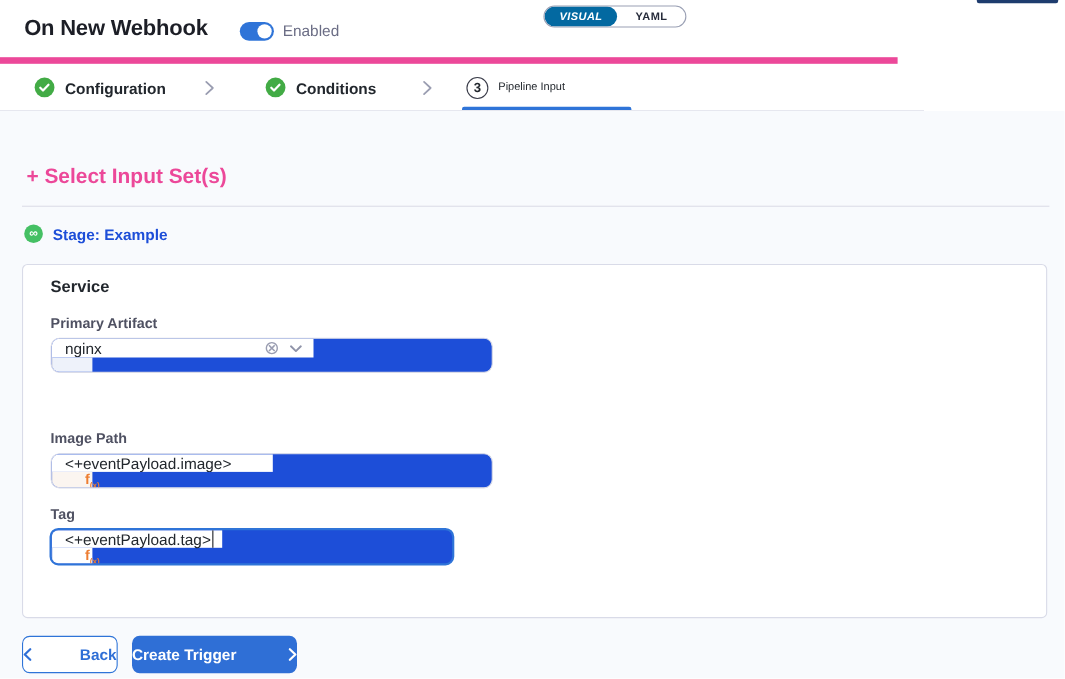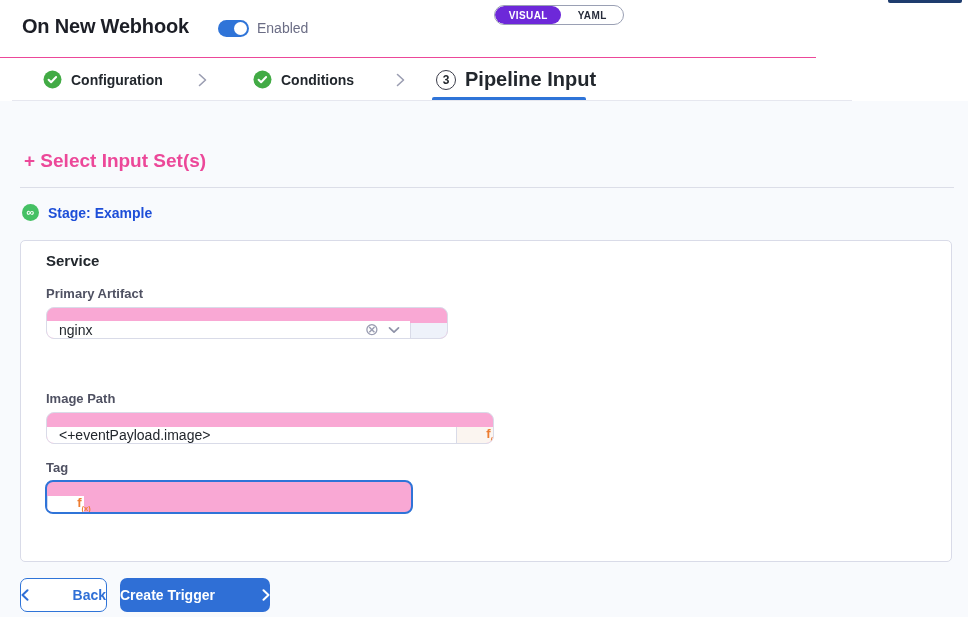--- a/index.html
+++ b/index.html
@@ -1,52 +1,52 @@
 <!DOCTYPE html>
 <html><head>
 <meta charset="utf-8">
 <style>
   * { box-sizing: border-box; margin: 0; padding: 0; }
   html,body { width: 968px; height: 617px; }
   body { font-family: "Liberation Sans", sans-serif; background: #fff; }
   .stage { position: relative; width: 968px; height: 617px; background: #fff; overflow: hidden; }
 
   
-  .header { position: absolute; left: 0; top: 0; width: 816px; height: 58px; background: #fff; border-bottom: 1px solid #ec4899; }
+  .header { position: absolute; left: 0; top: 0; width: 816px; height: 58px; background: #fff; border-bottom: 6px solid #ec4899; }
   .page-title { position: absolute; left: 22px; top: 15px; font-size: 20px; font-weight: 700; color: #1c1e26; letter-spacing: -0.2px; }
   .toggle { position: absolute; left: 218px; top: 20px; width: 31px; height: 17px; border-radius: 9px; background: #2f74d8; cursor: pointer; }
   .toggle .knob { position: absolute; right: 2px; top: 2px; width: 13px; height: 13px; border-radius: 50%; background: #fff; }
   .enabled-label { position: absolute; left: 257px; top: 20px; font-size: 14px; color: #6b6d85; }
   .mode-pill { position: absolute; left: 494px; top: 5px; width: 130px; height: 20px; border: 1px solid #9aa0b4; border-radius: 11px; background: #fff; display: flex; overflow: hidden; }
   .mode-seg { flex: 1; display: flex; align-items: center; justify-content: center; font-size: 10px; font-weight: 700; letter-spacing: 0.4px; color: #262b3a; cursor: pointer; }
-  .mode-seg.active { background: #6d28d9; color: #fff; border-radius: 11px; flex: 1.08; }
+  .mode-seg.active { background: #0369a1; color: #fff; border-radius: 11px; flex: 1.08; font-style: italic; }
   .top-sliver { position: absolute; left: 888px; top: 0; width: 74px; height: 3px; background: #1e3c6e; border-radius: 0 0 2px 2px; }
 
   
-  .tabbar { position: absolute; left: 12px; top: 59px; width: 840px; height: 42px; background: #fff; border-bottom: 1px solid #e6e7ef; }
+  .tabbar { position: absolute; left: 0; top: 59px; width: 840px; height: 42px; background: #fff; border-bottom: 1px solid #e6e7ef; }
   .step { position: absolute; top: 0; height: 41px; display: flex; align-items: center; gap: 9px; cursor: pointer; }
   .step-label { font-size: 14px; font-weight: 600; color: #22272d; }
-  .step-label.bold { font-weight: 700; font-size: 20px; }
+  .step-label.bold { font-weight: 400; font-size: 10px; }
   .step-sep { position: absolute; top: 0; height: 41px; display: flex; align-items: center; color: #9a9db1; }
   .num-circle { width: 20px; height: 20px; border: 1.6px solid #3a3c49; border-radius: 50%; display: flex; align-items: center; justify-content: center; font-size: 12px; font-weight: 600; color: #22272d; }
   .active-underline { position: absolute; left: 420px; top: 38px; width: 154px; height: 3px; background: #2f74d8; border-radius: 2px 2px 0 0; }
 
   
   .content-bg { position: absolute; left: 0; top: 101px; width: 968px; height: 516px; background: #f8fafd; }
   .link-input-sets { position: absolute; left: 24px; top: 150px; font-size: 19px; font-weight: 700; color: #ec4899; cursor: pointer; }
   .divider { position: absolute; left: 20px; top: 187px; width: 934px; height: 1px; background: #dcdee8; }
   .stage-row { position: absolute; left: 22px; top: 204px; display: flex; align-items: center; gap: 9px; }
   .stage-icon { width: 17px; height: 17px; border-radius: 50%; background: #45c064; color: #fff; display: flex; align-items: center; justify-content: center; font-size: 11px; font-weight: 700; line-height: 1; }
   .stage-title { font-size: 14px; font-weight: 600; color: #1d4ed8; }
 
   .card { position: absolute; left: 20px; top: 240px; width: 932px; height: 322px; background: #fff; border: 1px solid #d9dbe8; border-radius: 5px; }
   .card-heading { position: absolute; left: 46px; top: 252px; font-size: 15px; font-weight: 700; color: #22272d; }
   .field-label { position: absolute; font-size: 13px; font-weight: 600; color: #4f5162; text-align: center; }
 
-  .field-control { position: absolute; height: 32px; display: flex; align-items: flex-end; border: 1px solid #d9dbe8; border-radius: 8px; background: #f9a8d4; overflow: hidden; }
+  .field-control { position: absolute; height: 32px; display: flex; align-items: flex-start; border: 1px solid #d9dbe8; border-radius: 8px; background: #1d4ed8; overflow: hidden; flex-direction: column; }
   .fc-input { flex: 1; display: flex; align-items: center; background: #fff; padding: 0 8px 0 12px; min-width: 0; }
   .fc-input input { flex: 1; border: none; outline: none; font-family: "Liberation Sans", sans-serif; font-size: 14px; color: #22272d; background: transparent; min-width: 0; }
   .icon-clear { font-size: 17px; color: #9a9db1; line-height: 1; margin-right: 9px; cursor: pointer; }
   .chev-down { margin-right: 2px; cursor: pointer; display: flex; align-items: center; }
   .fc-suffix { display: flex; align-items: center; justify-content: center; border-left: 1px solid #d9dbe8; cursor: pointer; padding-left: 36px; }
   .fc-suffix.pin-suffix { width: 30px; background: #eef2fa; }
   .fc-suffix.fx-suffix { width: 27px; background: #fbf5f0; }
   .fx { color: #ed7d31; font-size: 13px; font-weight: 600; line-height: 1; }
   .fx sub { font-size: 7.5px; }
 
@@ -137,31 +137,35 @@
       </span>
     </div>
     <div class="fc-suffix pin-suffix">
       <svg width="15" height="15" viewBox="0 0 16 16" fill="#2f74d8">
         <path d="M9.2 1.2 L14.8 6.8 C14 7.5 12.9 7.6 12 7.2 L10 9.3 C10.4 10.7 10.1 12.1 9.1 13.1 L6.3 10.3 L3 13.6 L2 14 L2.4 13 L5.7 9.7 L2.9 6.9 C3.9 5.9 5.3 5.6 6.7 6 L8.8 4 C8.4 3.1 8.5 2 9.2 1.2 Z"></path>
       </svg>
     </div>
   </div>
 
   <div class="field-label" style="left:46px; top:391px;">Image Path</div>
-  <div class="field-control" style="left:46px; top:412px; width:448px;">
+  <div class="field-control" style="left:46px; top:412px; width:402px;">
     <div class="fc-input">
       <input value="&lt;+eventPayload.image&gt;" style="">
     </div>
     <div class="fc-suffix fx-suffix">
       <span class="fx"><span>f</span><sub>(x)</sub></span>
     </div>
   </div>
 
   <div class="field-label" style="left:46px; top:460px;">Tag</div>
   <div class="field-control focused" style="left:45px; top:480px; width:368px; height:34px;">
+    <div class="fc-input">
+      <span class="tag-text">&lt;+eventPayload.tag&gt;</span>
+        <span class="caret"></span>
+    </div>
     <div class="fc-suffix fx-suffix">
       <span class="fx"><span>f</span><sub>(x)</sub></span>
     </div>
   </div>
 
   <button class="btn btn-back">
     <span class="chev-svg">
       <svg width="8" height="12" viewBox="0 0 8 12">
           <path d="M6.5 1.2 L1.5 6 L6.5 10.8" stroke="#2f6fd6" stroke-width="2" fill="none" stroke-linecap="round" stroke-linejoin="round"></path>
         </svg>

